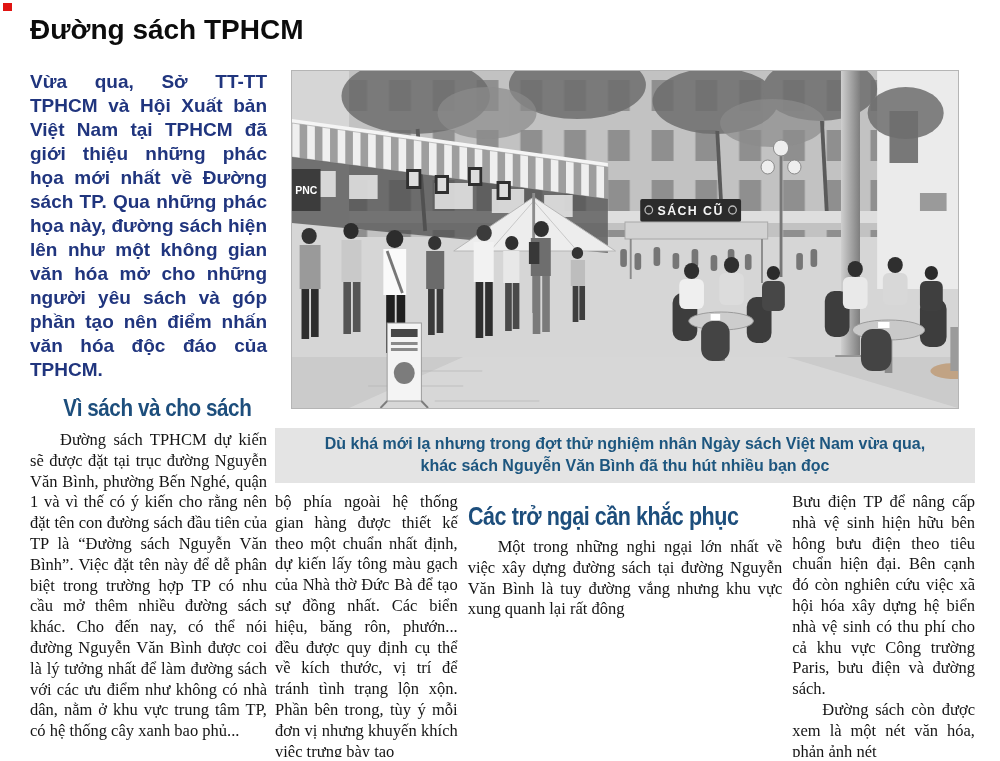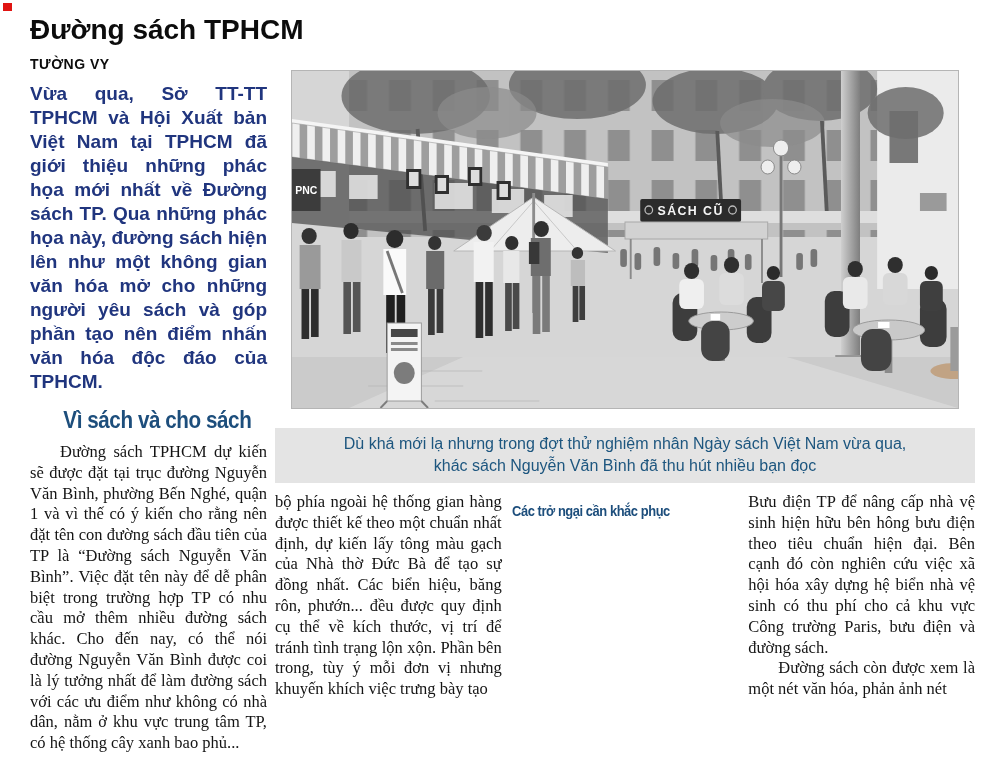--- a/index.html
+++ b/index.html
@@ -34,44 +34,44 @@
   .left-col{width:237px;flex:0 0 237px;}
   .byline{
     font-family:"Liberation Sans", sans-serif;
     font-weight:bold;font-size:14px;letter-spacing:0.5px;color:#0c0c0c;
     margin:2px 0 10px 0;
   }
   .intro{
     font-family:"Liberation Sans", sans-serif;
     font-weight:bold;font-size:19px;line-height:24px;
     color:#20357e;text-align:justify;
-    margin:0 0 12px 0;
+    margin:16px 0 12px 0;
   }
   .subhead{
     font-family:"Liberation Sans", sans-serif;
     font-weight:bold;font-size:24px;color:#1d4e7c;
     margin:4px 0 8px 0;
   }
   .subhead .cond{display:inline-block;transform:scaleX(0.86);transform-origin:center;white-space:nowrap;letter-spacing:-0.5px;}
   .subhead.centered{text-align:right;}
   .subhead.left .cond{transform-origin:left center;}
-  .subhead.sub2{font-size:15px;margin:10px 0 6px 0;}
+  .subhead.sub2{font-size:25px;margin:10px 0 6px 0;}
   .body-text{
     font-size:16.5px;line-height:20.8px;text-align:justify;
     margin:0;color:#141414;
   }
   .body-text.indent{text-indent:30px;}
   .right-region{flex:1;min-width:0;}
   .photo-frame{margin:16px;border:1px solid #b5b5b5;}
   .photo-frame svg{display:block;width:100%;height:337px;}
   .caption{
     background:#e4e4e4;
     text-align:center;
     font-family:"Liberation Sans", sans-serif;
-    font-weight:normal;font-size:16px;line-height:22px;
+    font-weight:bold;font-size:16px;line-height:22px;
     color:#1d567f;
     padding:5px 30px 6px 30px;
     margin-top:19px;
   }
   .three-cols{
     display:grid;grid-template-columns:repeat(3,1fr);
     column-gap:10px;margin-top:9px;
   }
 </style>
 </head>
@@ -80,21 +80,20 @@
 <div class="page">
   <div class="corner-artifact"></div>
 
   <div class="header">
     <div class="kicker">Đường sách TPHCM</div>
   </div>
 
   <div class="content-row">
 
     <div class="left-col">
-      <div class="byline">TƯỜNG VY</div>
       <p class="intro">Vừa qua, Sở TT-TT TPHCM và Hội Xuất bản Việt Nam tại TPHCM đã giới thiệu những phác họa mới nhất về Đường sách TP. Qua những phác họa này, đường sách hiện lên như một không gian văn hóa mở cho những người yêu sách và góp phần tạo nên điểm nhấn văn hóa độc đáo của TPHCM.</p>
       <h3 class="subhead centered"><span class="cond">Vì sách và cho sách</span></h3>
       <p class="body-text indent">Đường sách TPHCM dự kiến sẽ được đặt tại trục đường Nguyễn Văn Bình, phường Bến Nghé, quận 1 và vì thế có ý kiến cho rằng nên đặt tên con đường sách đầu tiên của TP là “Đường sách Nguyễn Văn Bình”. Việc đặt tên này để dễ phân biệt trong trường hợp TP có nhu cầu mở thêm nhiều đường sách khác. Cho đến nay, có thể nói đường Nguyễn Văn Bình được coi là lý tưởng nhất để làm đường sách với các ưu điểm như không có nhà dân, nằm ở khu vực trung tâm TP, có hệ thống cây xanh bao phủ...</p>
     </div>
 
     <div class="right-region">
       <figure class="photo-frame">
         <svg viewBox="0 0 700 337" preserveAspectRatio="none" role="img" aria-label="book street scene">
           <defs>
             <pattern id="stripes" width="16" height="40" patternUnits="userSpaceOnUse">
@@ -289,20 +288,21 @@
         <div>Dù khá mới lạ nhưng trong đợt thử nghiệm nhân Ngày sách Việt Nam vừa qua,</div>
         <div>khác sách Nguyễn Văn Bình đã thu hút nhiều bạn đọc</div>
       </div>
 
       <div class="three-cols">
         <div>
           <p class="body-text">bộ phía ngoài hệ thống gian hàng được thiết kế theo một chuẩn nhất định, dự kiến lấy tông màu gạch của Nhà thờ Đức Bà để tạo sự đồng nhất. Các biển hiệu, băng rôn, phướn... đều được quy định cụ thể về kích thước, vị trí để tránh tình trạng lộn xộn. Phần bên trong, tùy ý mỗi đơn vị nhưng khuyến khích việc trưng bày tạo</p>
         </div>
         <div>
           <h3 class="subhead sub2 left"><span class="cond">Các trở ngại cần khắc phục</span></h3>
+          <p class="body-text indent">Một trong những nghi ngại lớn nhất về việc xây dựng đường sách tại đường Nguyễn Văn Bình là tuy đường vắng nhưng khu vực xung quanh lại rất đông</p>
         </div>
         <div>
           <p class="body-text">Bưu điện TP để nâng cấp nhà vệ sinh hiện hữu bên hông bưu điện theo tiêu chuẩn hiện đại. Bên cạnh đó còn nghiên cứu việc xã hội hóa xây dựng hệ biển nhà vệ sinh có thu phí cho cả khu vực Công trường Paris, bưu điện và đường sách.</p>
           <p class="body-text indent">Đường sách còn được xem là một nét văn hóa, phản ảnh nét</p>
         </div>
       </div>
     </div>
 
   </div>
 </div>

